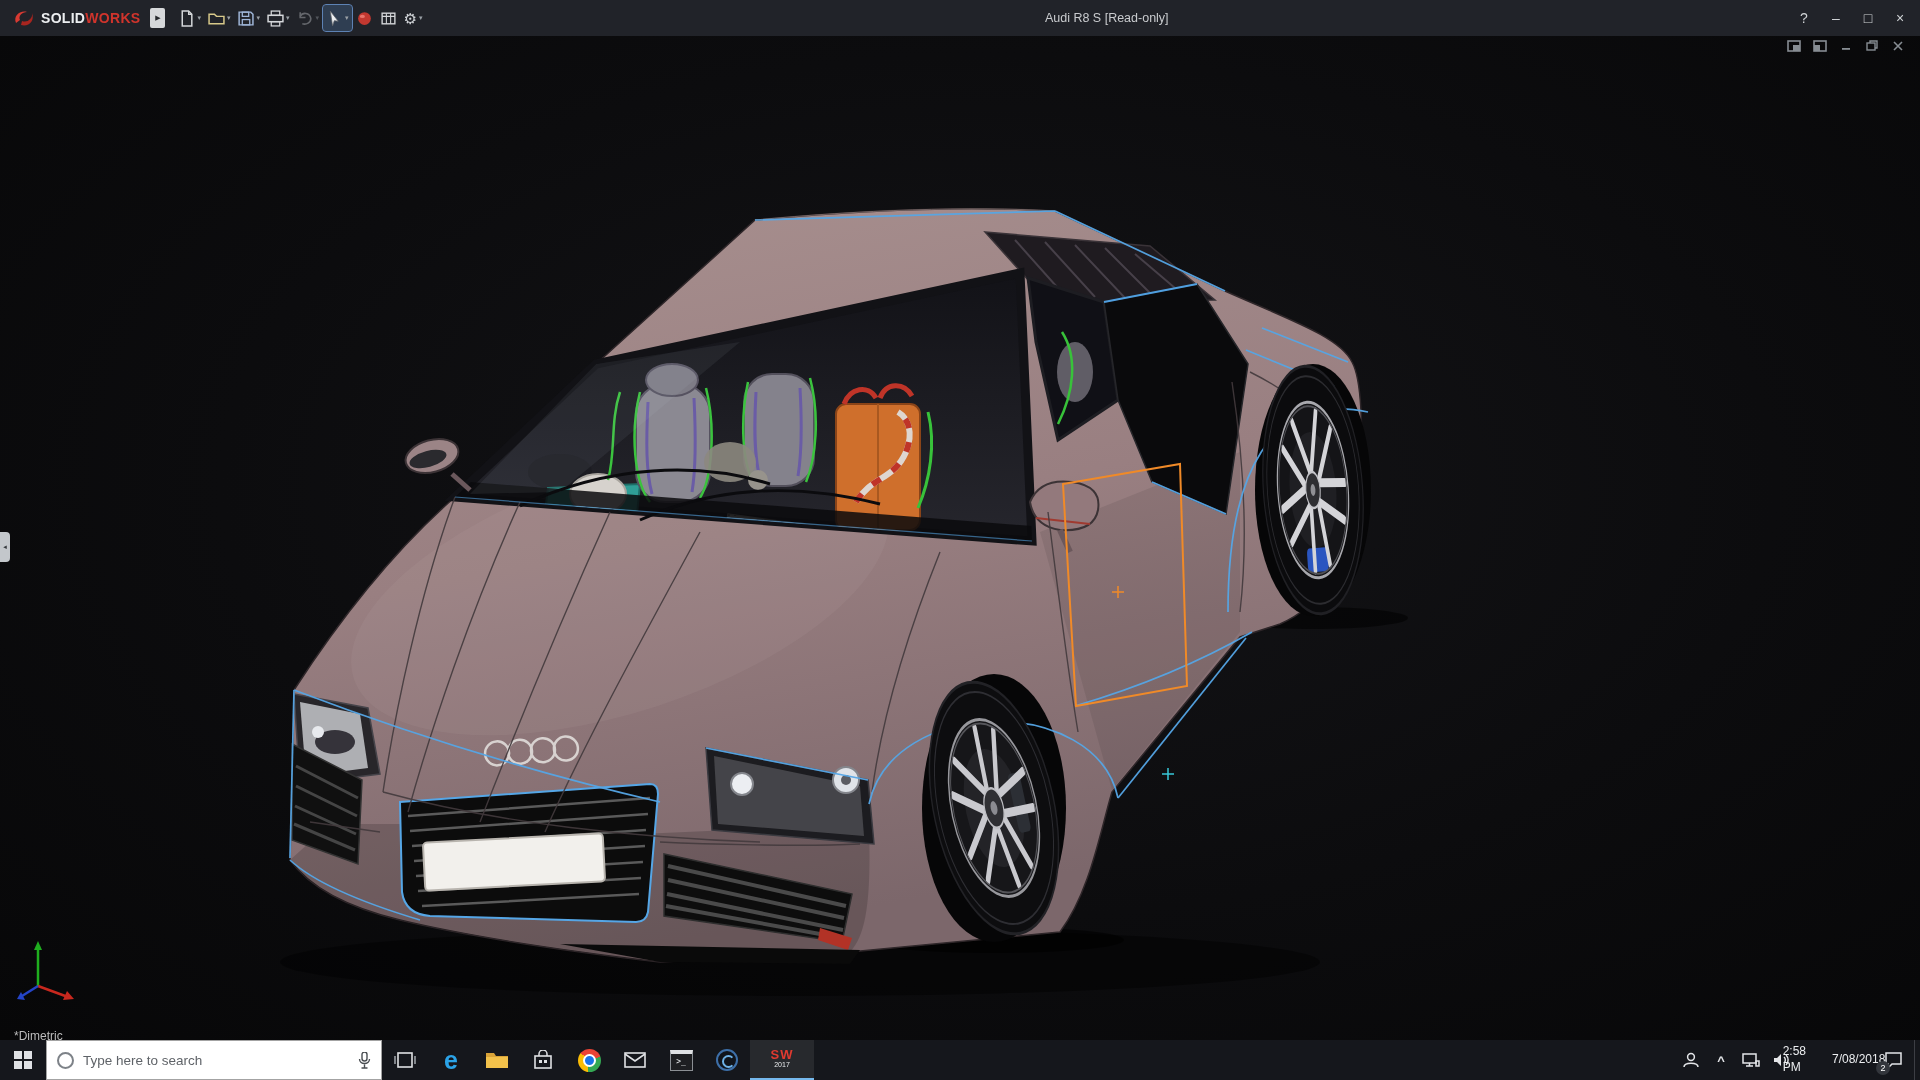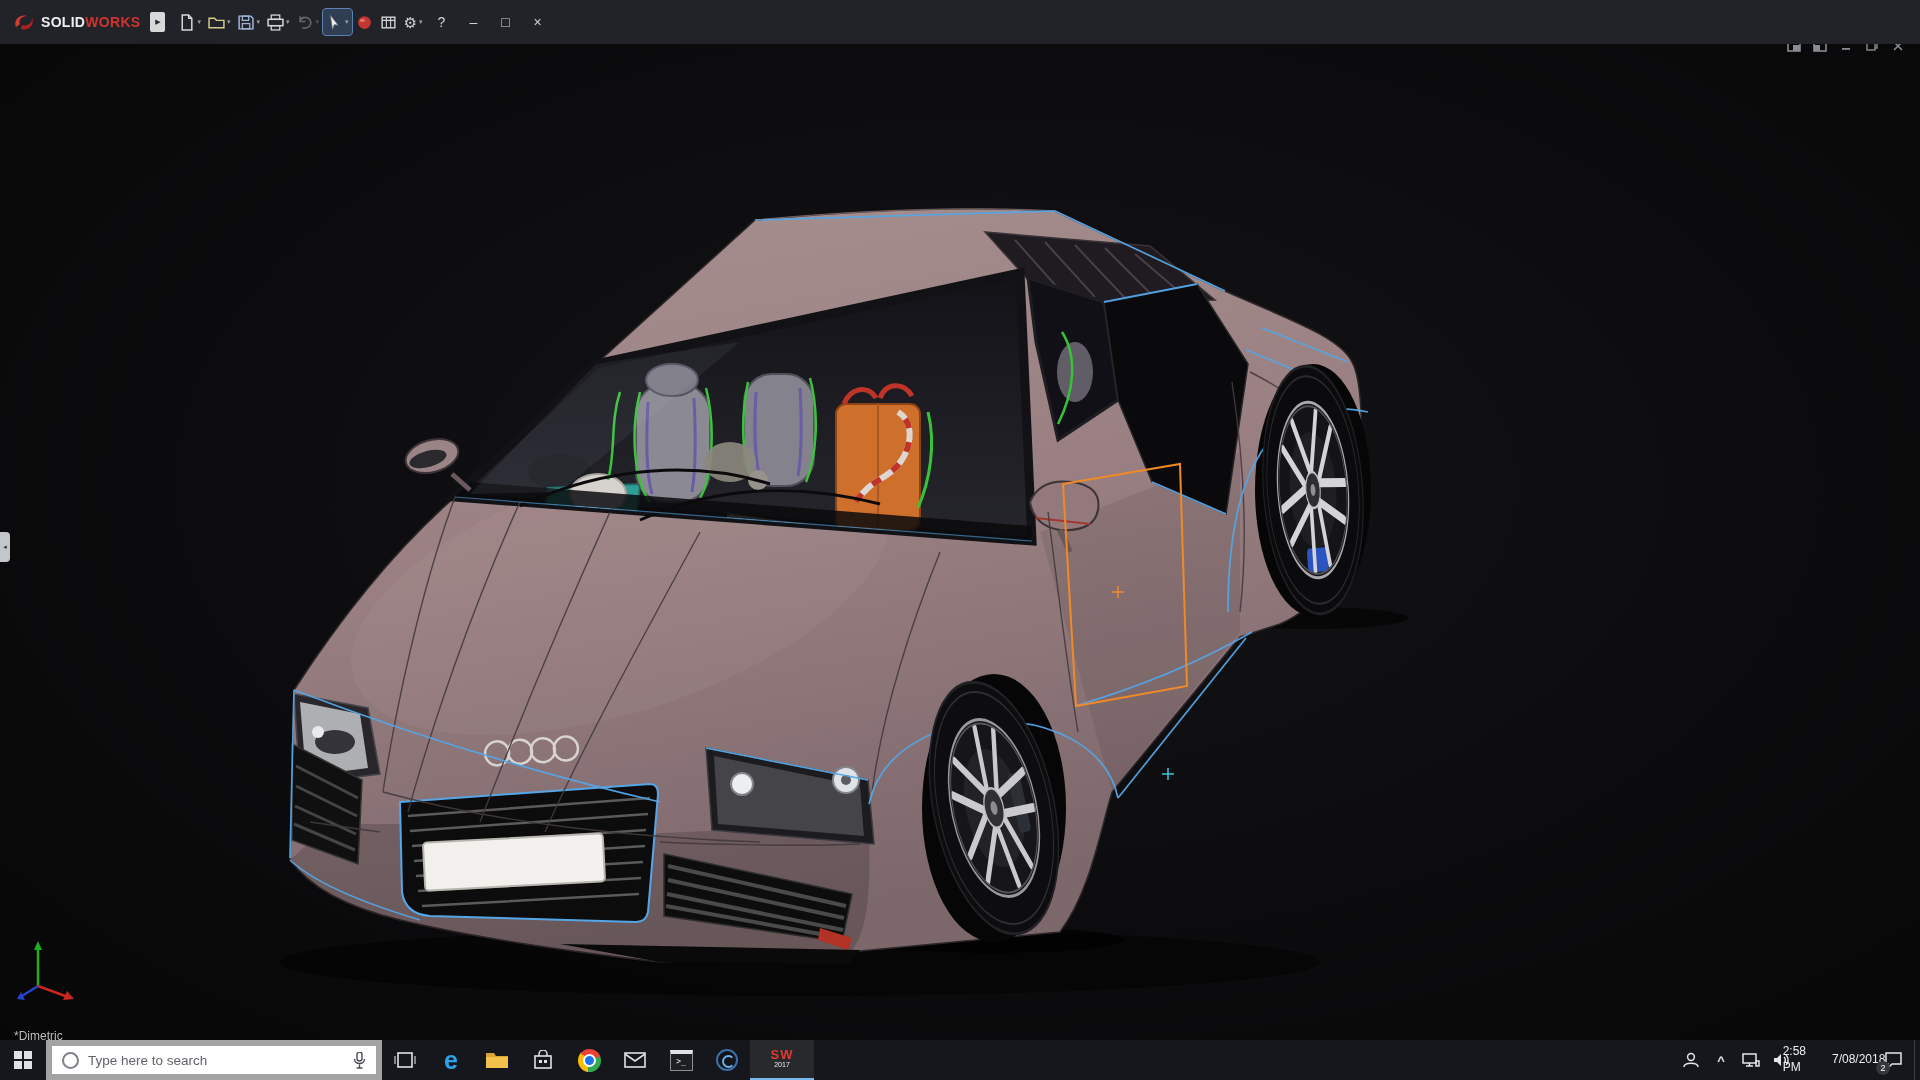--- a/index.html
+++ b/index.html
@@ -1,21 +1,21 @@
 <!DOCTYPE html>
 <html><head>
 <meta charset="utf-8">
 <style>
   * { margin:0; padding:0; box-sizing:border-box; }
   html,body { width:1920px; height:1080px; overflow:hidden; background:#000;
               font-family:"Liberation Sans", sans-serif; }
   .screen { position:absolute; inset:0; width:1920px; height:1080px; }
 
   
-  .titlebar { position:absolute; top:0; left:0; right:0; height:44px; background:#212329;
+  .titlebar { position:absolute; top:0; left:0; right:0; height:36px; background:#212329;
               display:flex; align-items:center; z-index:30; }
   .brand { display:flex; align-items:center; gap:5px; padding:0 8px 0 12px; }
   .brand-solid { color:#eceef0; font-weight:bold; font-size:14px; letter-spacing:.3px; }
   .brand-works { color:#d0342c; font-weight:bold; font-size:14px; letter-spacing:.3px; }
   .flyout-btn { width:15px; height:20px; background:#d6d8da; color:#26282c; font-size:7px;
                 display:flex; align-items:center; justify-content:center; border-radius:2px; margin:0 10px 0 2px; }
   .toolbar { display:flex; align-items:center; gap:1px; }
   .tool-btn { display:flex; align-items:center; height:26px; padding:0 3px; border-radius:3px; }
   .tool-btn svg { width:17px; height:17px; display:block; }
   .tool-btn.selected { background:#2f3e52; outline:1px solid #5d82b4; }
@@ -37,21 +37,21 @@
   .left-tab { position:absolute; left:0; top:500px; width:10px; height:30px; background:#c3c7cb;
               border-radius:0 4px 4px 0; color:#33373b; font-size:7px;
               display:flex; align-items:center; justify-content:center; }
   .triad { position:absolute; left:8px; bottom:32px; }
   .view-label { position:absolute; left:14px; bottom:-3px; font-size:12px; color:#bcbcbc;text-decoration:underline; }
 
   
   .taskbar { position:absolute; bottom:0; left:0; right:0; height:40px; background:#15171c;
              display:flex; align-items:stretch; z-index:40; }
   .tb-btn { width:46px; display:flex; align-items:center; justify-content:center; flex:none; }
-  .searchbox { width:336px; flex:none; background:#ffffff; border:6px solid #a3a3a3;
+  .searchbox { width:336px; flex:none; background:#ffffff; border:1px solid #a3a3a3;
                display:flex; align-items:center; gap:9px; padding:0 10px; }
   .cortana-ring { width:17px; height:17px; border-radius:50%; border:2px solid #7d8288; flex:none; }
   .search-input { flex:1; border:none; outline:none; background:transparent; font-size:13.5px;
                   color:#3c4043; font-family:"Liberation Sans", sans-serif; }
   .search-input::placeholder { color:#5f6368; }
   .chrome-ball { width:23px; height:23px; border-radius:50%; position:relative;
                  background:conic-gradient(from -50deg,#ea4335 0deg 120deg,#34a853 120deg 240deg,#fbbc05 240deg 360deg); }
   .chrome-ball::after { content:""; position:absolute; inset:5px; border-radius:50%;
                         background:#1a73e8; border:2.5px solid #fff; }
   .console-icon { width:23px; height:21px; background:#1e1f22; border:1px solid #8b8f94; border-top:4px solid #dfe1e4;
@@ -147,20 +147,21 @@
             <rect x="2" y="3" width="12" height="10" fill="none" stroke="#d5d7da" stroke-width="1.3"></rect>
             <path d="M2 6 h12 M6 3 v10 M10 3 v10" stroke="#d5d7da" stroke-width="1"></path>
           </svg>
       </div>
       <div class="tool-btn">
         <span class="gear-glyph">⚙</span>
         <span class="caret">▾</span>
       </div>
     </div>
 
+    <div class="tb-title">Audi R8 S [Read-only]</div>
 
     <div class="tb-controls">
       <div class="tb-cbtn">?</div>
       <div class="tb-cbtn">–</div>
       <div class="tb-cbtn">□</div>
       <div class="tb-cbtn">×</div>
     </div>
   </header>
 
   <main class="viewport">

